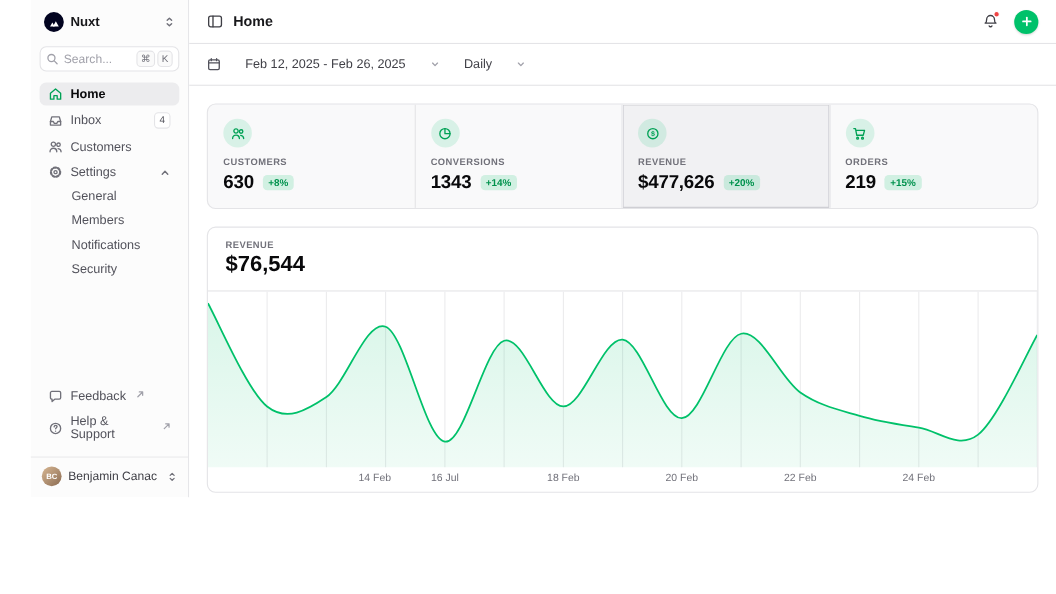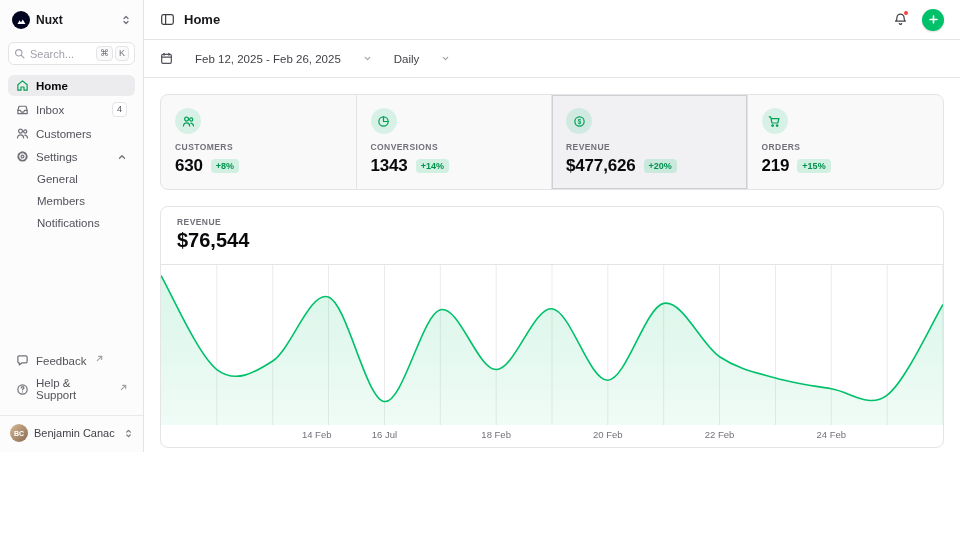--- a/index.html
+++ b/index.html
@@ -1,18 +1,18 @@
 <!DOCTYPE html>
 <html><head>
 <meta charset="utf-8">
 <style>
   * { box-sizing: border-box; margin: 0; padding: 0; }
   html,body { width: 960px; height: 540px; overflow: hidden; }
   body { font-family: "Liberation Sans", sans-serif; background: #fff; color: #18181b; }
-  .app { display: flex; width: 960px; height: 452px; }
+  .app { display: flex; width: 960px; height: 452px; padding-left: 28px; }
 
   
   .sidebar { width: 144px; flex: 0 0 144px; border-right: 1px solid #e4e4e7; background: #fcfcfc;
              display: flex; flex-direction: column; padding: 8px; }
   .team-row { display: flex; align-items: center; gap: 6px; padding: 3px 4px; border-radius: 6px; cursor: pointer; }
   .team-logo { width: 18px; height: 18px; border-radius: 50%; background: #020420; display: flex; align-items: center; justify-content: center; flex: 0 0 18px; }
   .team-name { font-size: 12px; font-weight: 700; }
   .select-chevrons { margin-left: auto; color: #71717a; display: flex; }
 
   .search-box { margin-top: 10px; display: flex; align-items: center; gap: 5px; border: 1px solid #e4e4e7;
@@ -170,20 +170,21 @@
         <span class="trail-chevron">
           <svg class="ic" width="10" height="10" viewBox="0 0 10 10">
               <polyline points="2.5,6.3 5,3.7 7.5,6.3"></polyline>
             </svg>
         </span>
       </div>
 
       <div class="sub-item">General</div>
       <div class="sub-item">Members</div>
       <div class="sub-item">Notifications</div>
+      <div class="sub-item">Security</div>
     </nav>
 
     <div class="sidebar-footer">
       <div class="nav-item">
         <span class="nicon">
           <svg class="ic" width="13" height="13" viewBox="0 0 14 14">
               <path d="M2 3.4A1.4 1.4 0 0 1 3.4 2h7.2A1.4 1.4 0 0 1 12 3.4v4.8a1.4 1.4 0 0 1-1.4 1.4H6.2l-2.6 2.2V9.6h-.2A1.4 1.4 0 0 1 2 8.2V3.4Z"></path>
             </svg>
         </span>
         <span>Feedback</span>

